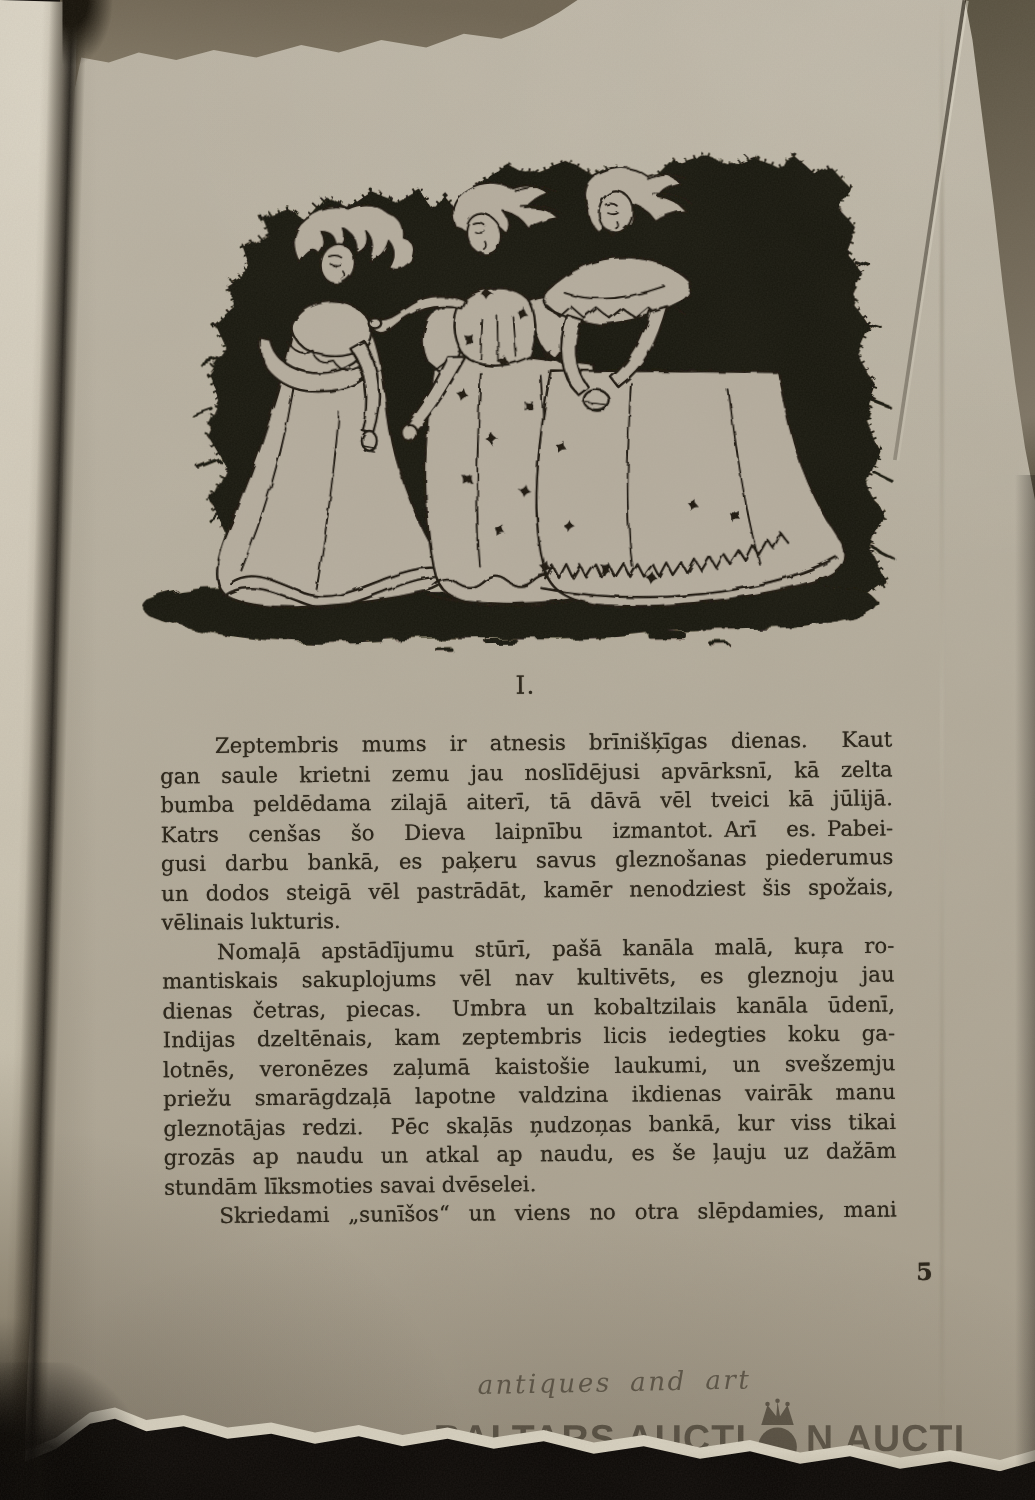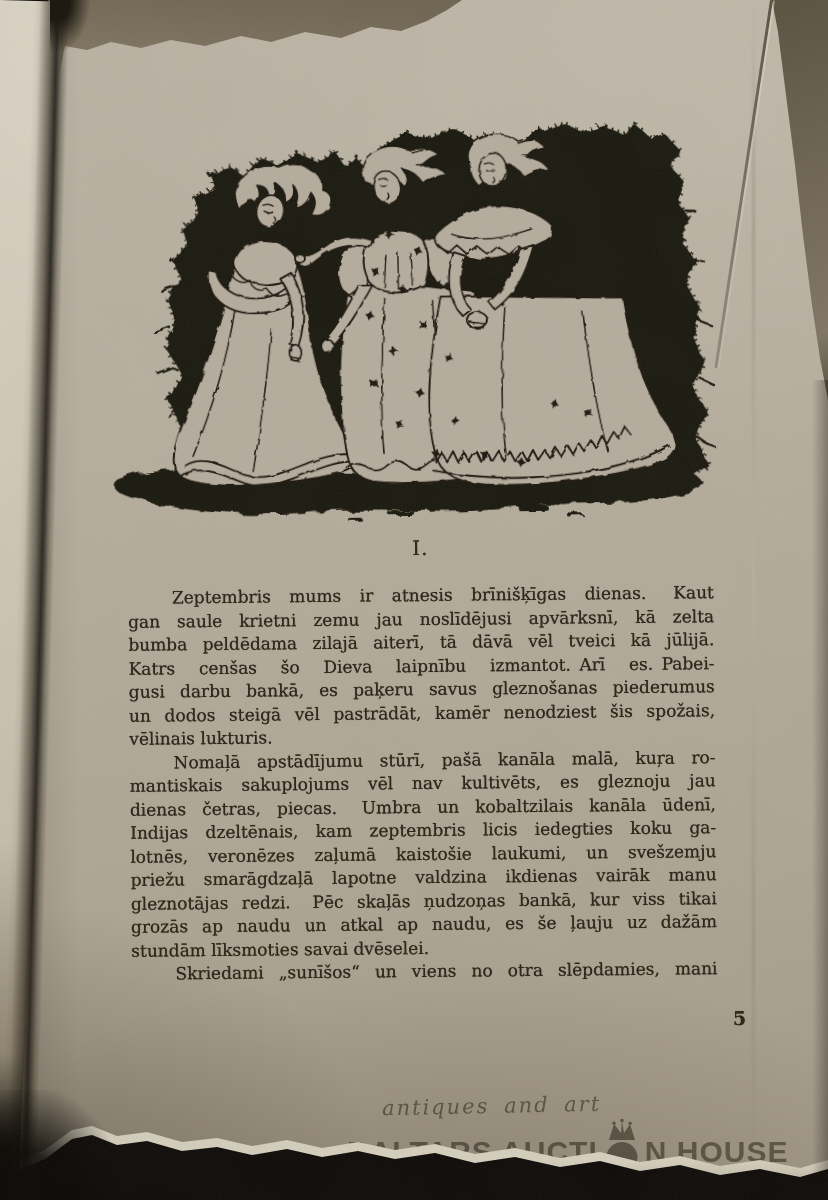--- a/index.html
+++ b/index.html
@@ -279,21 +279,21 @@
             <circle cx="30" cy="5.2" r="1.8"></circle>
           <circle cx="22" cy="39.5" r="15.5"></circle>
         </g>
         <g fill="#b7b0a0">
           <circle cx="15.5" cy="44" r="1.7"></circle>
             <circle cx="20" cy="46" r="1.7"></circle>
           <circle cx="24.5" cy="46" r="1.7"></circle>
             <circle cx="29" cy="44" r="1.7"></circle>
         </g>
       </svg>
-      <span>N HOUSE</span>
+      <span>N AUCTI</span>
     </div>
   </div>
 </div>
 
 <div class="facing-page"></div>
 <div class="gutter"></div>
 <div class="gutter-top"></div>
 <div class="gutter-bottom"></div>
 <div class="edge-wrap">
   <div class="edge-shadow"></div>

